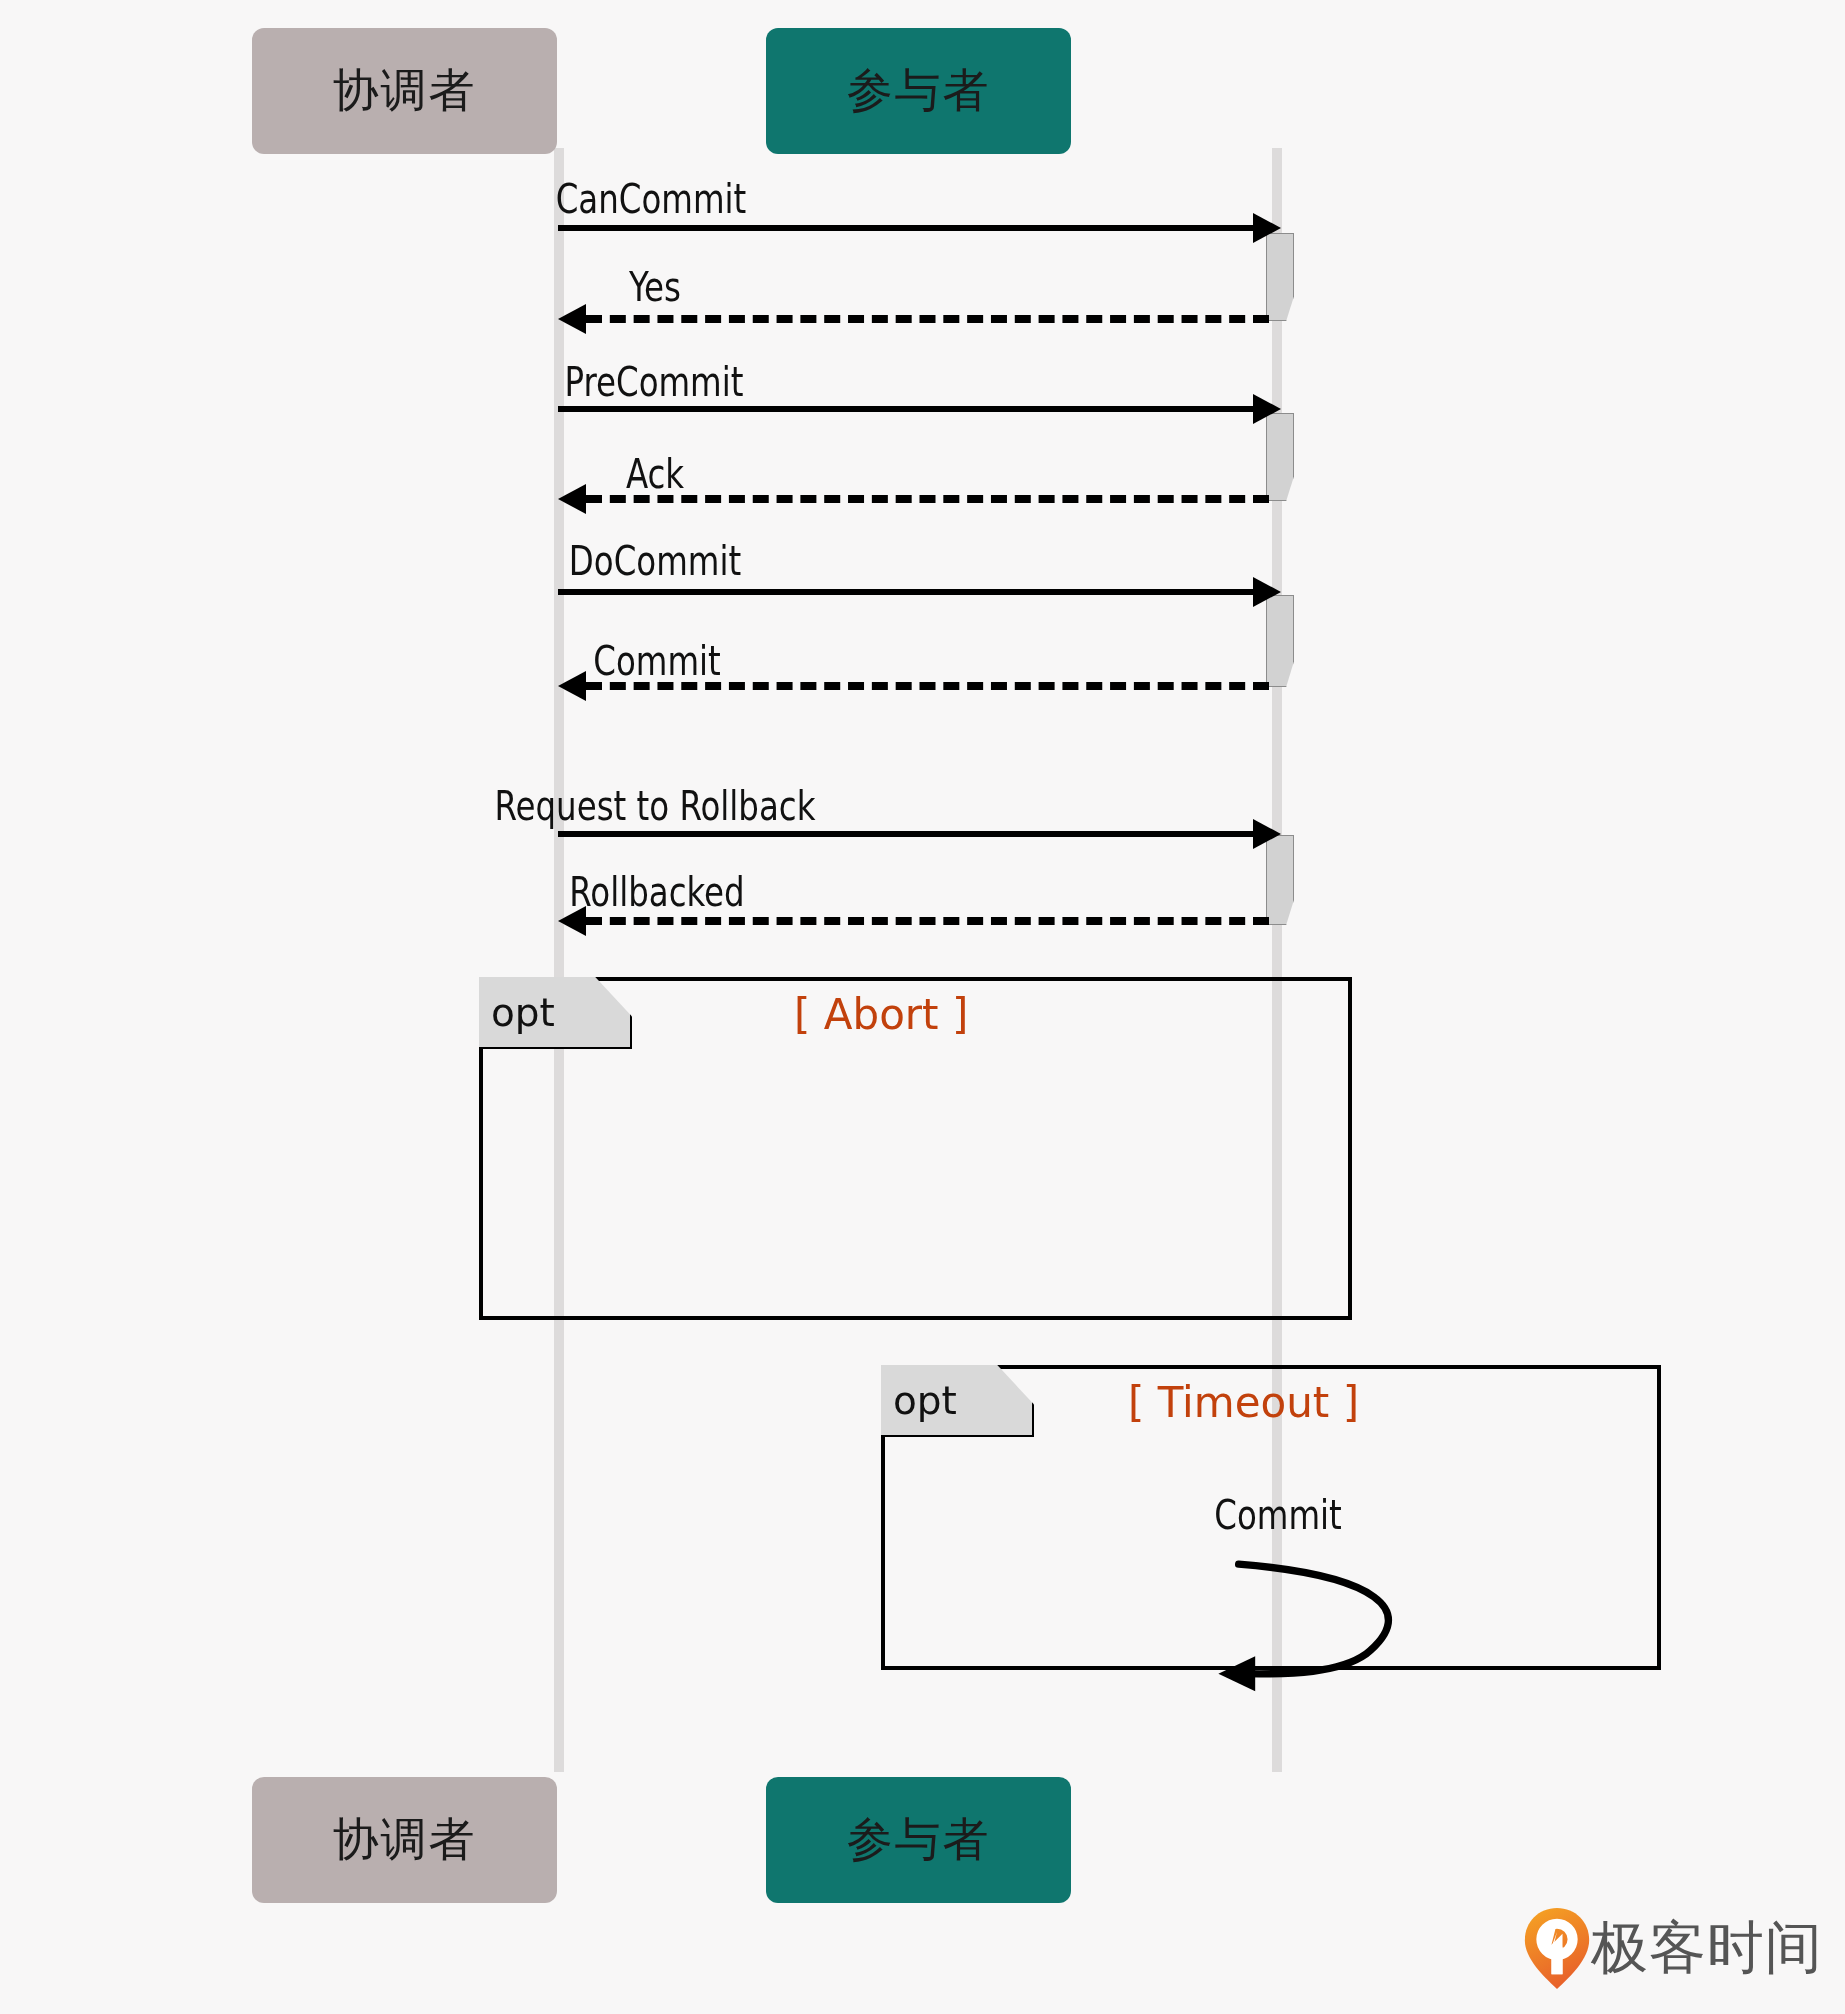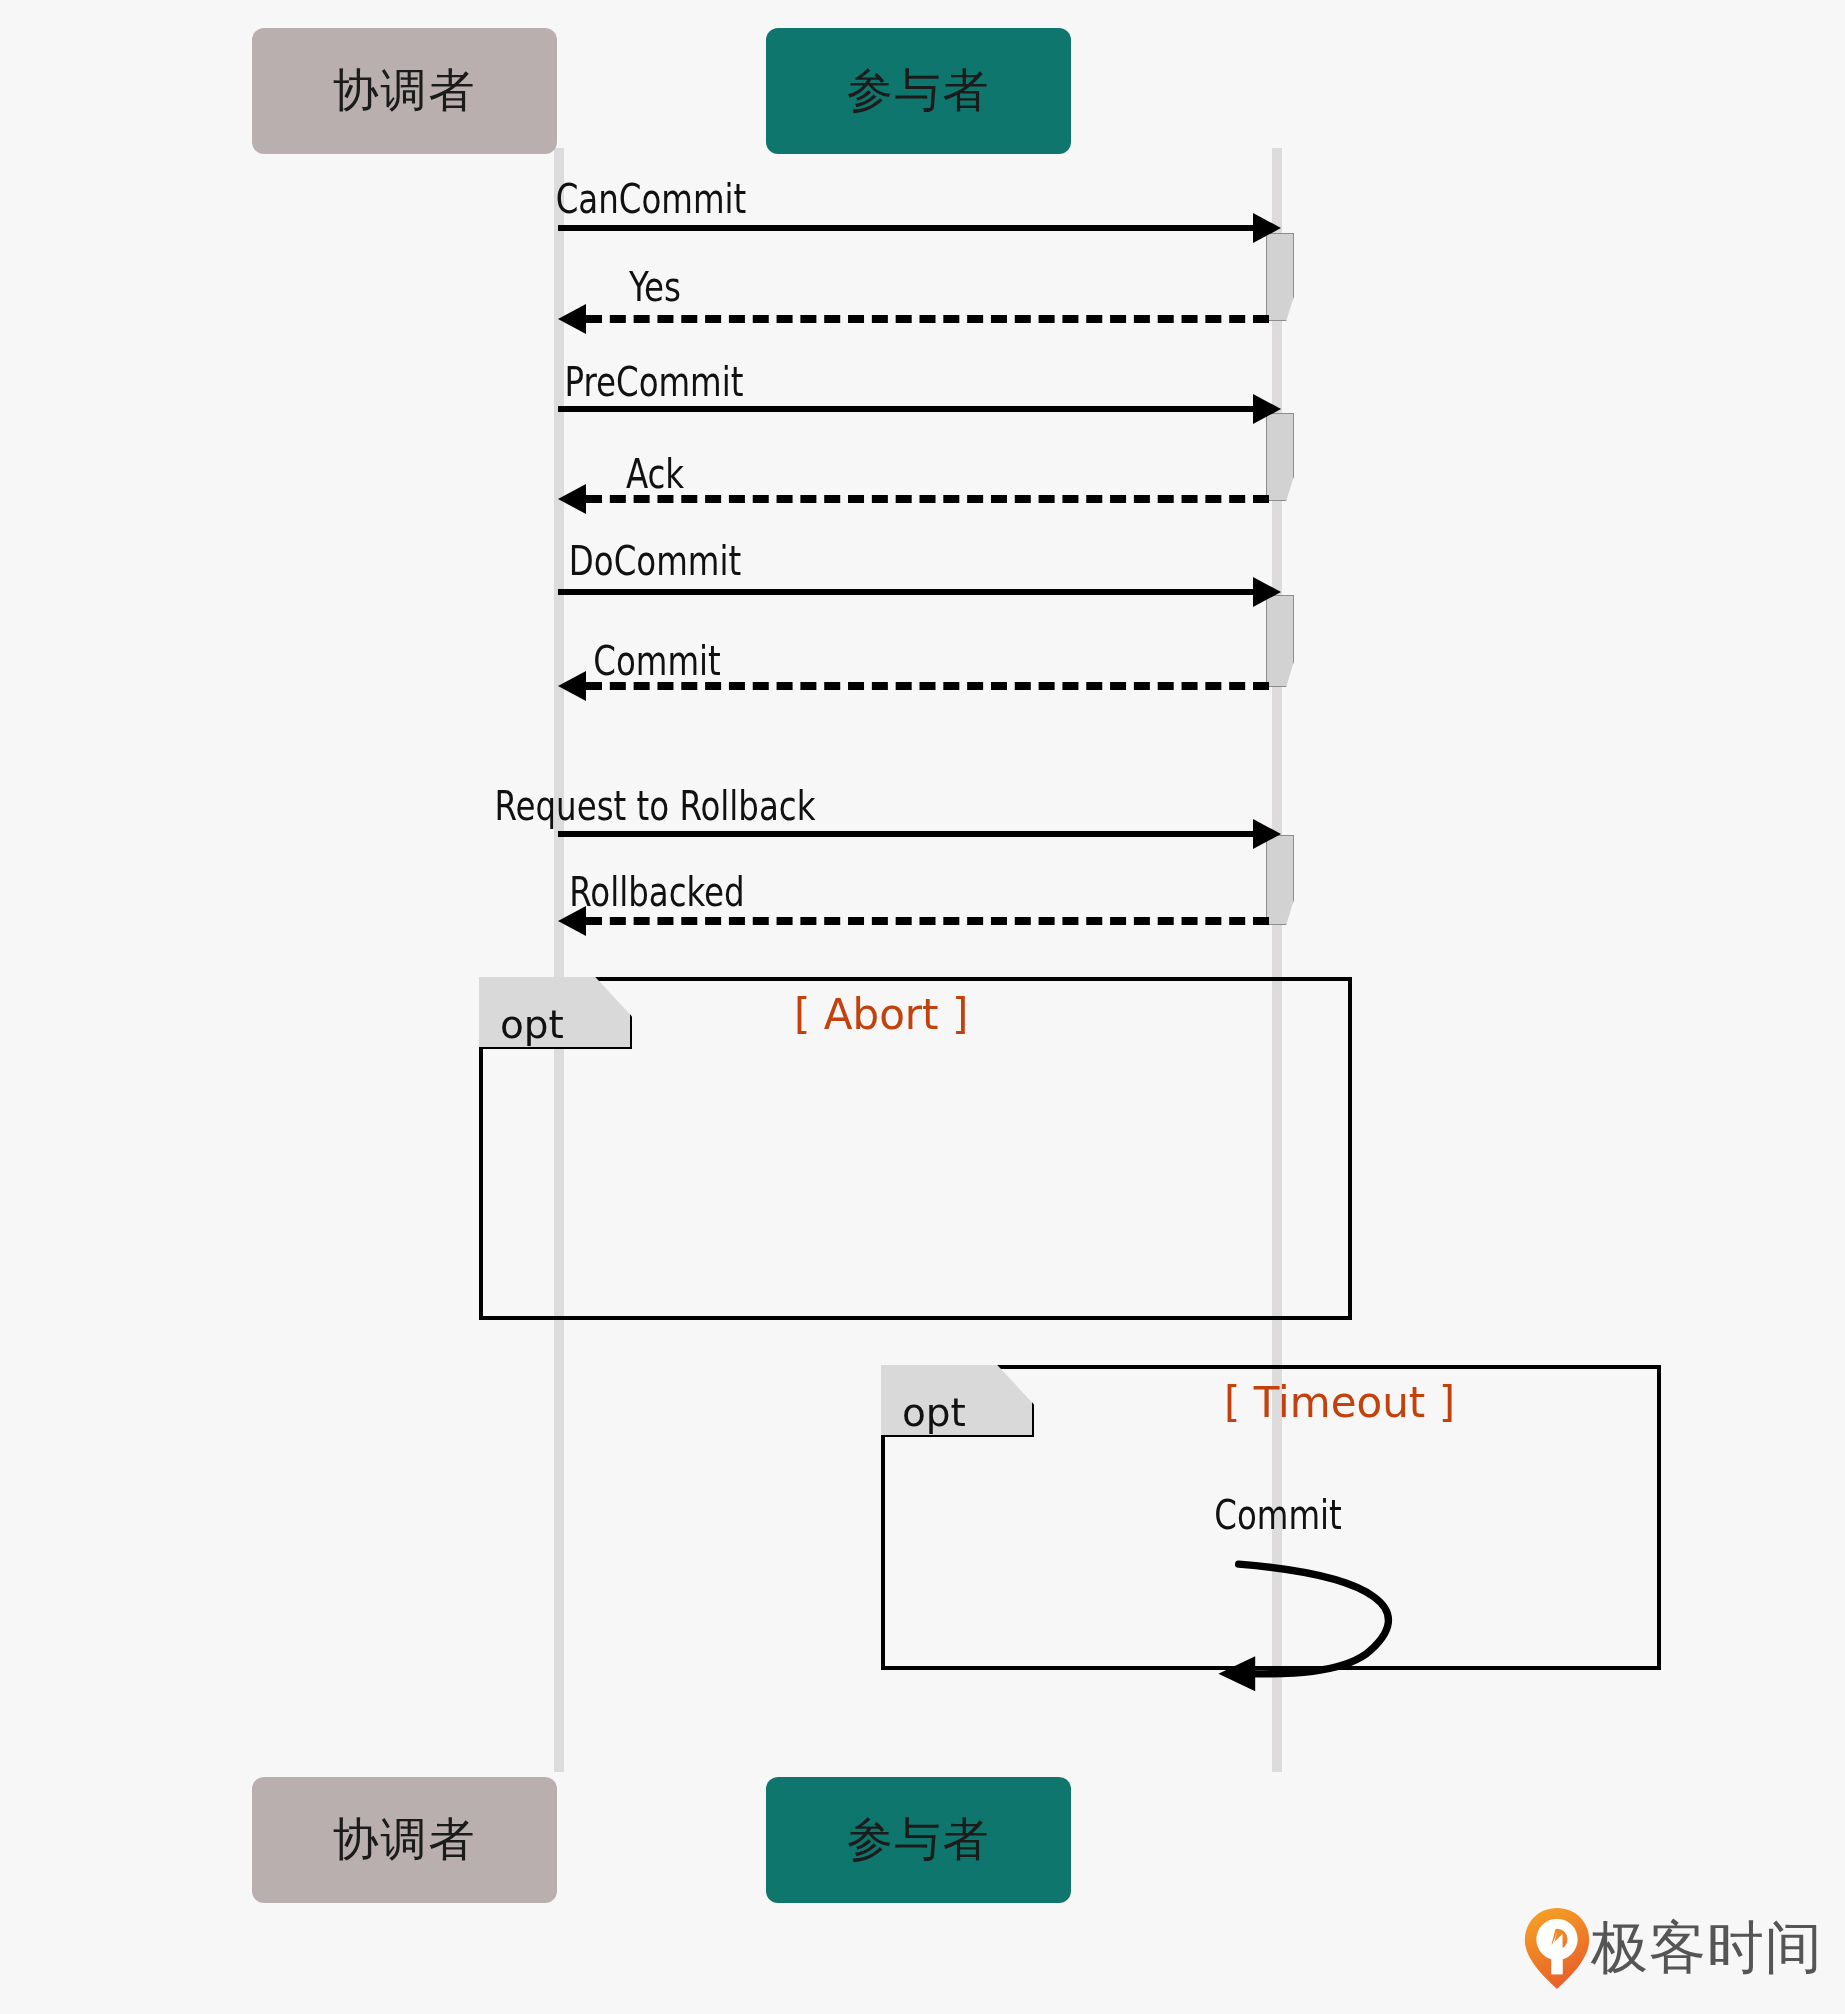--- a/index.html
+++ b/index.html
@@ -74,22 +74,22 @@
     position:absolute;
     border:4.6px solid #000;
     background:transparent;
     box-sizing:border-box;
   }
   .fragment-tag{
     position:absolute;
     background:#d9d9d9;
     border:2.8px solid #000;
     border-top:none;border-left:none;
-    display:flex;align-items:flex-end;
-    padding-left:21px;
+    display:flex;align-items:center;
+    padding-left:12px;
     font-size:39px;
     color:#111;
     box-sizing:border-box;
     -webkit-clip-path:polygon(0 0,76% 0,100% 55%,100% 100%,0 100%);
     clip-path:polygon(0 0,76% 0,100% 55%,100% 100%,0 100%);
     font-family:"DejaVu Sans","Liberation Sans",sans-serif;
   }
   .fragment-cond{
     position:absolute;
     font-size:42px;color:#c2410c;
@@ -169,21 +169,21 @@
   <div class="arrow-head right" style="left:1253px;top:819px;"></div>
 
   <div class="msg-label" style="left:380px;top:868px;width:554px;">Rollbacked</div>
   <div class="arrow-line dashed" style="left:586px;top:917px;width:683px;"></div>
   <div class="arrow-head left" style="left:558px;top:906px;"></div>
 
   <div class="fragment" style="left:881px;top:1365px;width:780px;height:305px;"></div>
   <div class="fragment-tag" style="left:881px;top:1365px;width:153px;height:72px;">
     <span>opt</span>
   </div>
-  <div class="fragment-cond" style="left:1224px;top:1378px;text-align:center;">[ Timeout ]</div>
+  <div class="fragment-cond" style="left:1128px;top:1378px;text-align:center;">[ Timeout ]</div>
 
   <div class="msg-label" style="left:1001px;top:1491px;width:554px;">Commit</div>
   <svg style="position:absolute;left:1227px;top:1555px;width:222px;height:138px;overflow:visible;" viewBox="0 0 240 150" width="222" height="138">
     <path d="M 12 10 C 160 22, 210 60, 150 108 C 122 128, 70 130, 16 129" fill="none" stroke="#000" stroke-width="8" stroke-linecap="round"></path>
     <polygon points="30,110 30,148 -10,129" fill="#000"></polygon>
   </svg>
 
   <div class="actor-box actor-coordinator" style="left:252px;top:1777px;width:305px;height:126px;">
     <span>协调者</span>
   </div>

